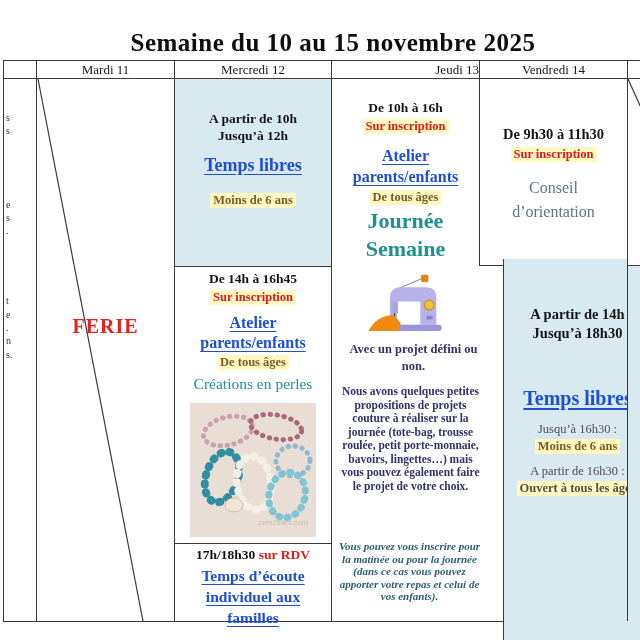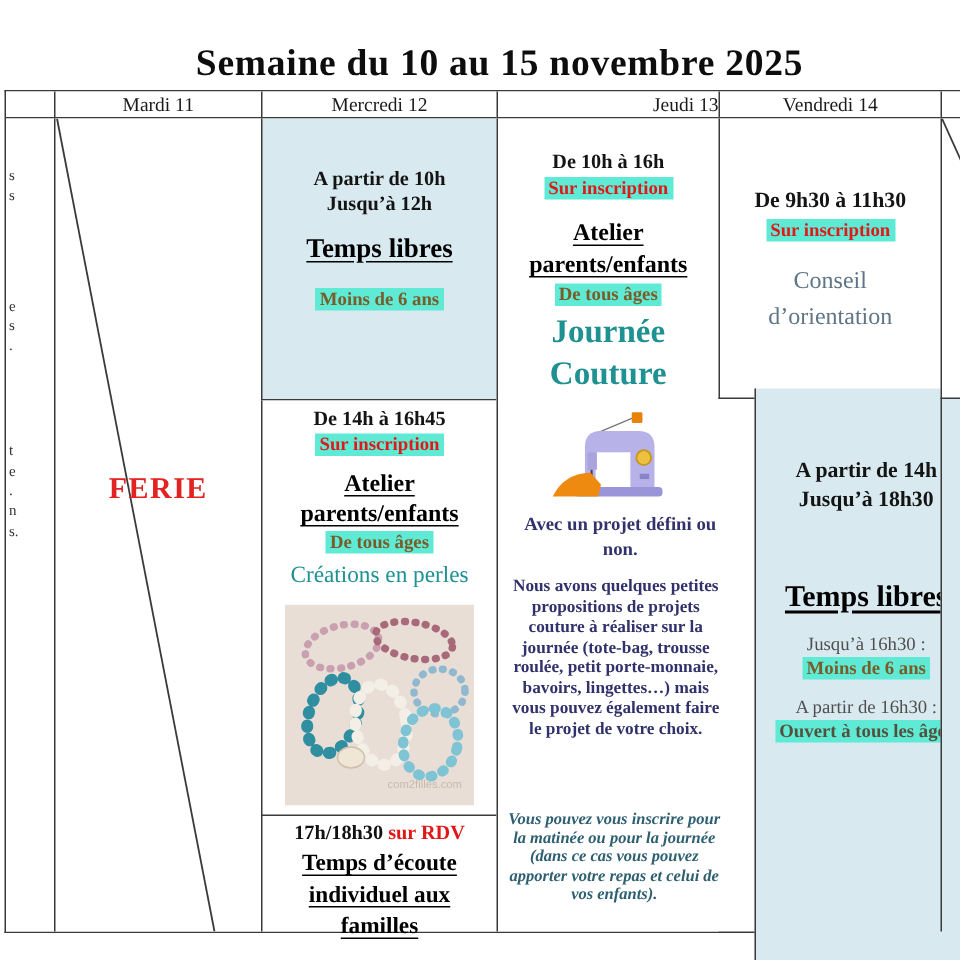--- a/index.html
+++ b/index.html
@@ -23,25 +23,25 @@
     font-size:13px;text-align:center;line-height:17px;color:#1a1a1a;
   }
   .hcell.first{border-left:none;}
   .cell{border-left:1px solid #3a3a3a;text-align:center;}
   .cell.first{border-left:none;}
   .blue{background:#d9e9f0;}
   .sep-bottom{border-bottom:1px solid #3a3a3a;}
   .block{position:absolute;left:0;width:100%;}
   .time{font-weight:bold;font-size:13.5px;line-height:17px;color:#141414;}
   .time-lg{font-weight:bold;font-size:14.5px;line-height:19px;color:#141414;}
-  .hl{background:#5eead4;display:inline-block;padding:0 3px;font-size:12.5px;font-weight:bold;}
+  .hl{background:#fef9c3;display:inline-block;padding:0 3px;font-size:12.5px;font-weight:bold;}
   .hl .red{color:#e01818;}
   .hl .brown{color:#7a5c28;}
   .hl .dark{color:#55503c;}
-  .utitle{font-weight:bold;text-decoration:underline;text-underline-offset:3px;color:#000000;}
+  .utitle{font-weight:bold;text-decoration:underline;text-underline-offset:3px;color:#1d4ed8;}
   .teal{color:#1f9191;}
   .slate{color:#5f7585;}
   .navy{color:#31316b;}
   .ferie{
     font-size:20px;font-weight:bold;color:#e32222;letter-spacing:1px;
   }
   .rdv-line{font-size:13.5px;font-weight:bold;}
   .rdv-line .red{color:#e01818;}
   .gray-label{font-size:12.5px;color:#4f4f4f;}
   .frag{position:absolute;left:2px;font-size:10px;color:#333;line-height:10px;text-align:left;}
@@ -153,21 +153,21 @@
     </div>
     <div class="block utitle" style="top:66px;font-size:16px;line-height:21px;">
       <div>Atelier</div>
       <div>parents/enfants</div>
     </div>
     <div class="block" style="top:108px;">
       <span class="hl"><span class="brown">De tous âges</span></span>
     </div>
     <div class="block teal" style="top:128px;font-size:22px;font-weight:bold;line-height:28px;">
       <div>Journée</div>
-      <div>Couture</div>
+      <div>Semaine</div>
     </div>
     <div class="imgwrap" style="top:194px;">
       <svg width="90" height="66" viewBox="0 0 100 74">
         <line x1="40" y1="18" x2="71" y2="5" stroke="#777" stroke-width="1"></line>
         <rect x="67" y="2" width="8" height="8" fill="#e8820a" rx="1"></rect>
         <path d="M32,58 L32,28 Q32,16 44,16 L72,16 Q84,16 84,28 L84,58 Z" fill="#b7b2e8"></path>
         <rect x="40" y="32" width="26" height="26" fill="#ffffff"></rect>
         <rect x="34" y="32" width="7" height="13" fill="#a9a4dd"></rect>
         <line x1="37" y1="45" x2="37" y2="54" stroke="#444" stroke-width="1.5"></line>
         <circle cx="76" cy="36" r="5.5" fill="#eec040" stroke="#c89820" stroke-width="1.5"></circle>

